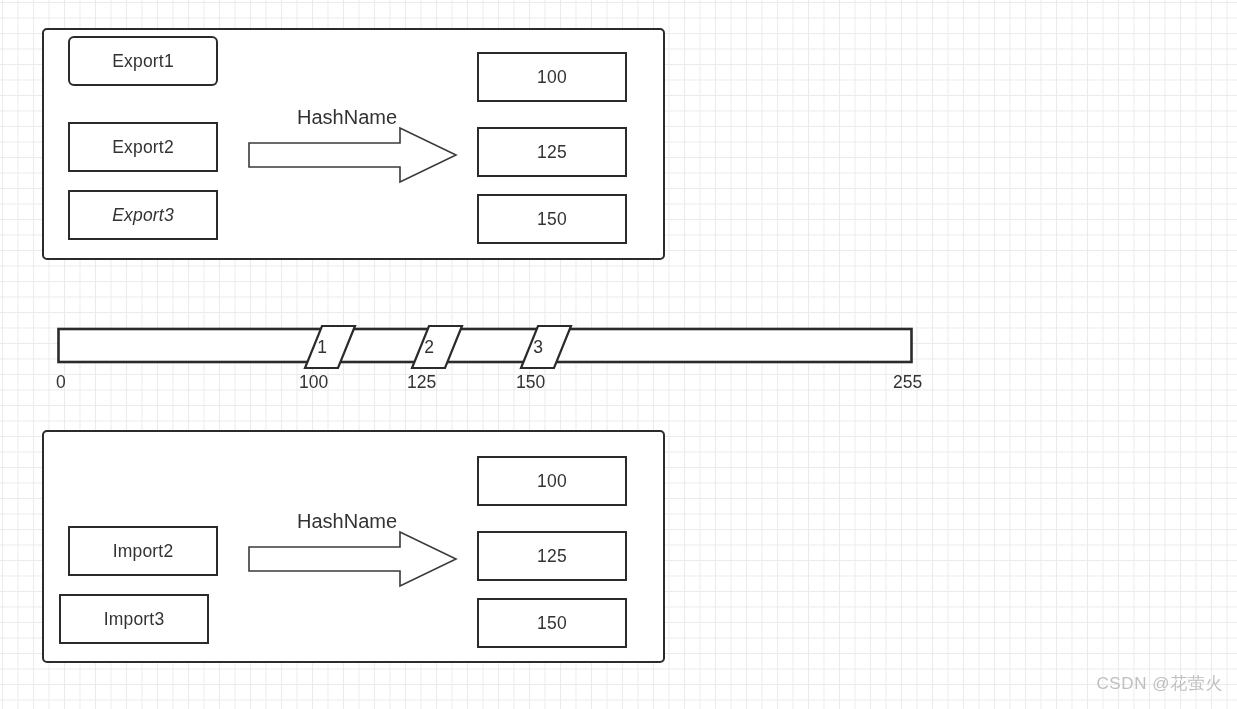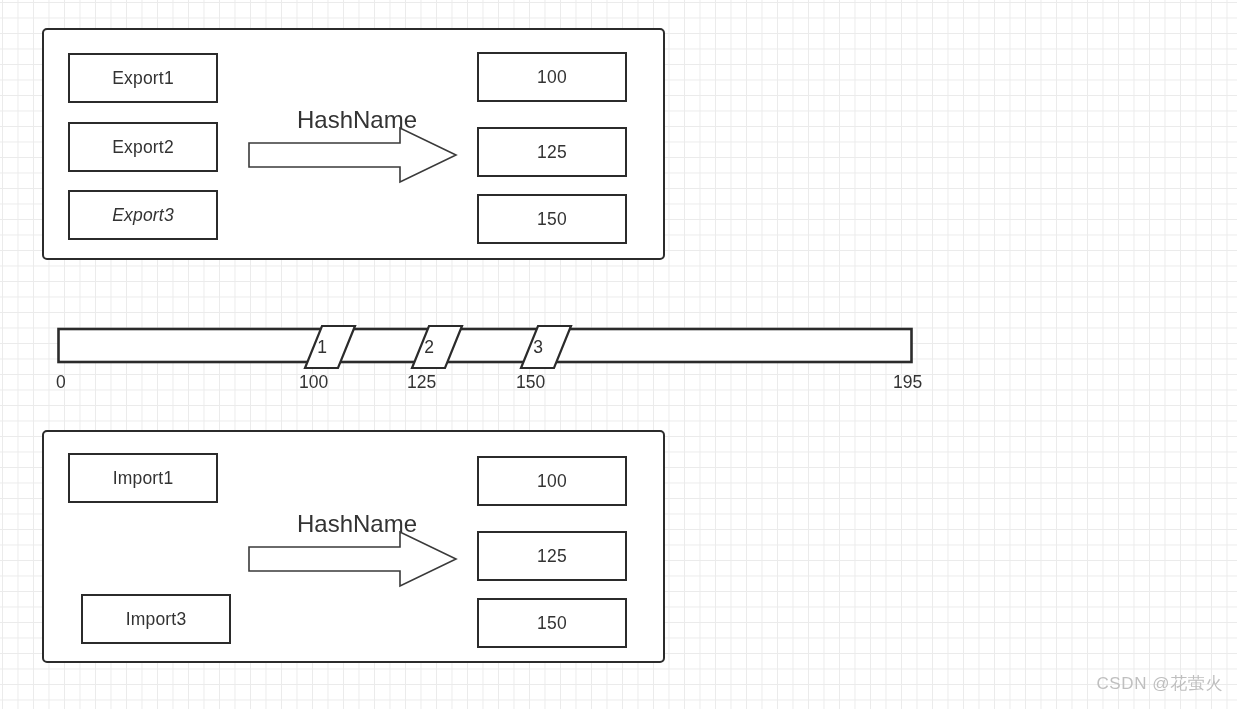--- a/index.html
+++ b/index.html
@@ -53,21 +53,21 @@
     display: flex;
     align-items: center;
     justify-content: center;
     font-size: 17.5px;
     color: #333333;
     letter-spacing: .2px;
   }
 
   .arrow-label {
     position: absolute;
-    font-size: 24px;
+    font-size: 20px;
     color: #333333;
     white-space: nowrap;
   }
 
   .block-arrow {
     position: absolute;
     width: 210px;
     height: 60px;
   }
   .block-arrow polygon {
@@ -137,21 +137,21 @@
   }
 </style>
 </head>
 <body>
 
 <div id="canvas">
 
   <div class="group-box" id="export-group" style="left:42px; top:28px; width:623px; height:232px;">
   </div>
 
-  <div class="cell" style="left:68px; top:53px;">Export1</div>
+  <div class="cell" style="left:68px; top:36px;border-radius:6px;">Export1</div>
   <div class="cell" style="left:68px; top:122px;text-align:right;">Export2</div>
   <div class="cell" style="left:68px; top:190px;font-style:italic;">Export3</div>
 
   <div class="arrow-label" style="left:297px; top:106px;">HashName</div>
 
   <svg class="block-arrow" style="left:248px; top:125px;" viewBox="0 0 210 60" preserveAspectRatio="none">
     <polygon points="1,18 152,18 152,3 208,30 152,57 152,42 1,42"></polygon>
   </svg>
 
   <div class="cell" style="left:477px; top:52px;">100</div>
@@ -171,27 +171,27 @@
 
       <polygon class="marker-shape" points="521,368 538,326 571,326 554,368"></polygon>
       <text class="marker-text" x="538" y="353">3</text>
     </svg>
   </div>
 
   <div class="axis-label" style="left:56px; top:372px;">0</div>
   <div class="axis-label" style="left:299px; top:372px;">100</div>
   <div class="axis-label" style="left:407px; top:372px;">125</div>
   <div class="axis-label" style="left:516px; top:372px;">150</div>
-  <div class="axis-label" style="left:893px; top:372px;">195</div>
+  <div class="axis-label" style="left:893px; top:372px;">255</div>
 
   <div class="group-box" id="import-group" style="left:42px; top:430px; width:623px; height:233px;">
   </div>
 
-  <div class="cell" style="left:68px; top:453px;">Import1</div>
-  <div class="cell" style="left:81px; top:594px;">Import3</div>
+  <div class="cell" style="left:68px; top:526px;">Import2</div>
+  <div class="cell" style="left:59px; top:594px;">Import3</div>
 
   <div class="arrow-label" style="left:297px; top:510px;">HashName</div>
 
   <svg class="block-arrow" style="left:248px; top:529px;" viewBox="0 0 210 60" preserveAspectRatio="none">
     <polygon points="1,18 152,18 152,3 208,30 152,57 152,42 1,42"></polygon>
   </svg>
 
   <div class="cell" style="left:477px; top:456px;">100</div>
   <div class="cell" style="left:477px; top:531px;">125</div>
   <div class="cell" style="left:477px; top:598px;">150</div>

